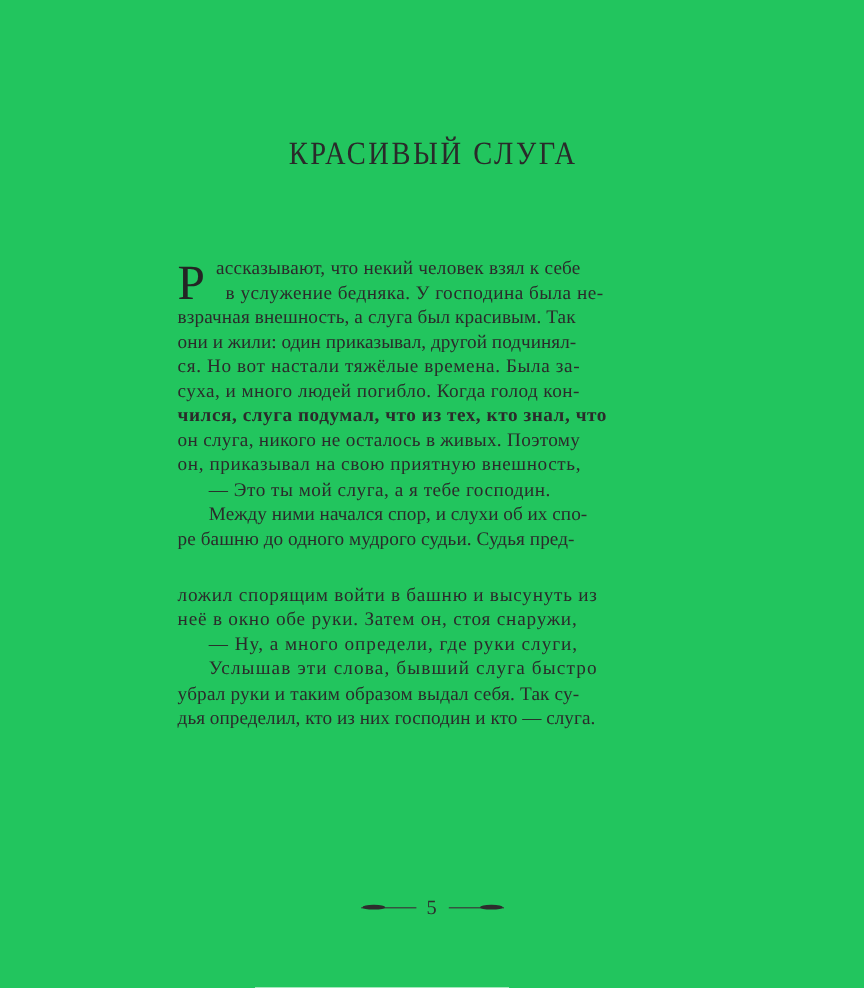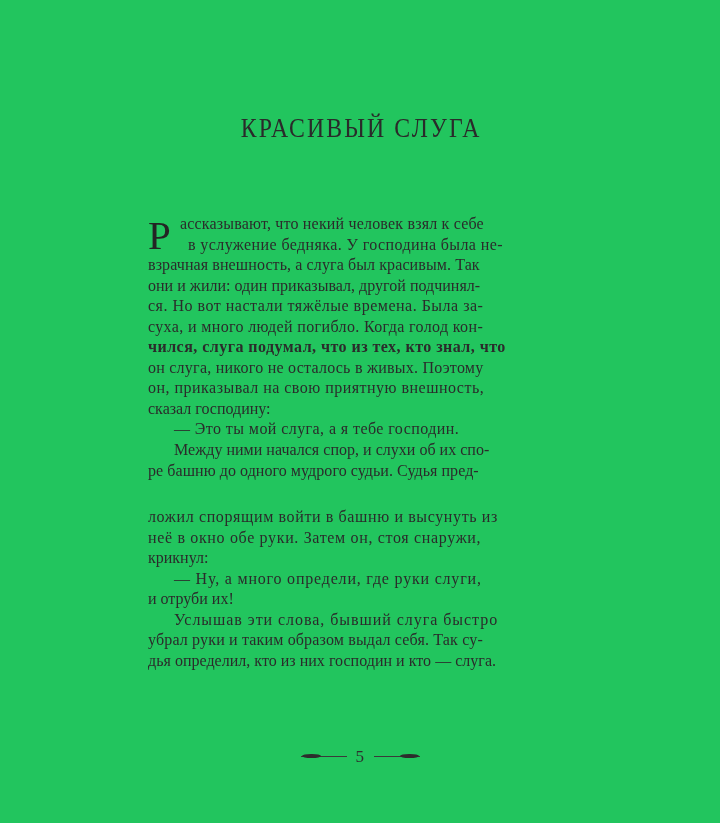--- a/index.html
+++ b/index.html
@@ -140,29 +140,26 @@
 
     <div class="line dc1" style="letter-spacing:0.18px;">ассказывают, что некий человек взял к себе</div>
     <div class="line dc2" style="letter-spacing:0.40px;">в услужение бедняка. У господина была не-</div>
     <div class="line" style="letter-spacing:0.10px;">взрачная внешность, а слуга был красивым. Так</div>
     <div class="line" style="letter-spacing:0.02px;">они и жили: один приказывал, другой подчинял-</div>
     <div class="line" style="letter-spacing:0.50px;">ся. Но вот настали тяжёлые времена. Была за-</div>
     <div class="line" style="letter-spacing:0.36px;">суха, и много людей погибло. Когда голод кон-</div>
     <div class="line" style="letter-spacing:0.46px;font-weight:bold;">чился, слуга подумал, что из тех, кто знал, что</div>
     <div class="line" style="letter-spacing:0.24px;">он слуга, никого не осталось в живых. Поэтому</div>
     <div class="line" style="letter-spacing:0.48px;">он, приказывал на свою приятную внешность,</div>
-    <div class="line">сказал господину:</div>
     <div class="line indent-dash" style="letter-spacing:0.42px;">— Это ты мой слуга, а я тебе господин.</div>
     <div class="line indent" style="letter-spacing:0.02px;">Между ними начался спор, и слухи об их спо-</div>
     <div class="line" style="letter-spacing:0.06px;">ре башню до одного мудрого судьи. Судья пред-</div>
     <div class="line" style="letter-spacing:0.62px;margin-top:26px;">ложил спорящим войти в башню и высунуть из</div>
     <div class="line" style="letter-spacing:0.66px;">неё в окно обе руки. Затем он, стоя снаружи,</div>
-    <div class="line">крикнул:</div>
     <div class="line indent-dash" style="letter-spacing:0.80px;">— Ну, а много определи, где руки слуги,</div>
-    <div class="line">и отруби их!</div>
     <div class="line indent" style="letter-spacing:0.95px;">Услышав эти слова, бывший слуга быстро</div>
     <div class="line" style="letter-spacing:0.16px;">убрал руки и таким образом выдал себя. Так су-</div>
     <div class="line" style="letter-spacing:0.02px;">дья определил, кто из них господин и кто — слуга.</div>
 
   </div>
 
   <div class="folio">
     <span class="ornament left">
       <span class="rule"></span>
       <span class="lozenge"></span>

